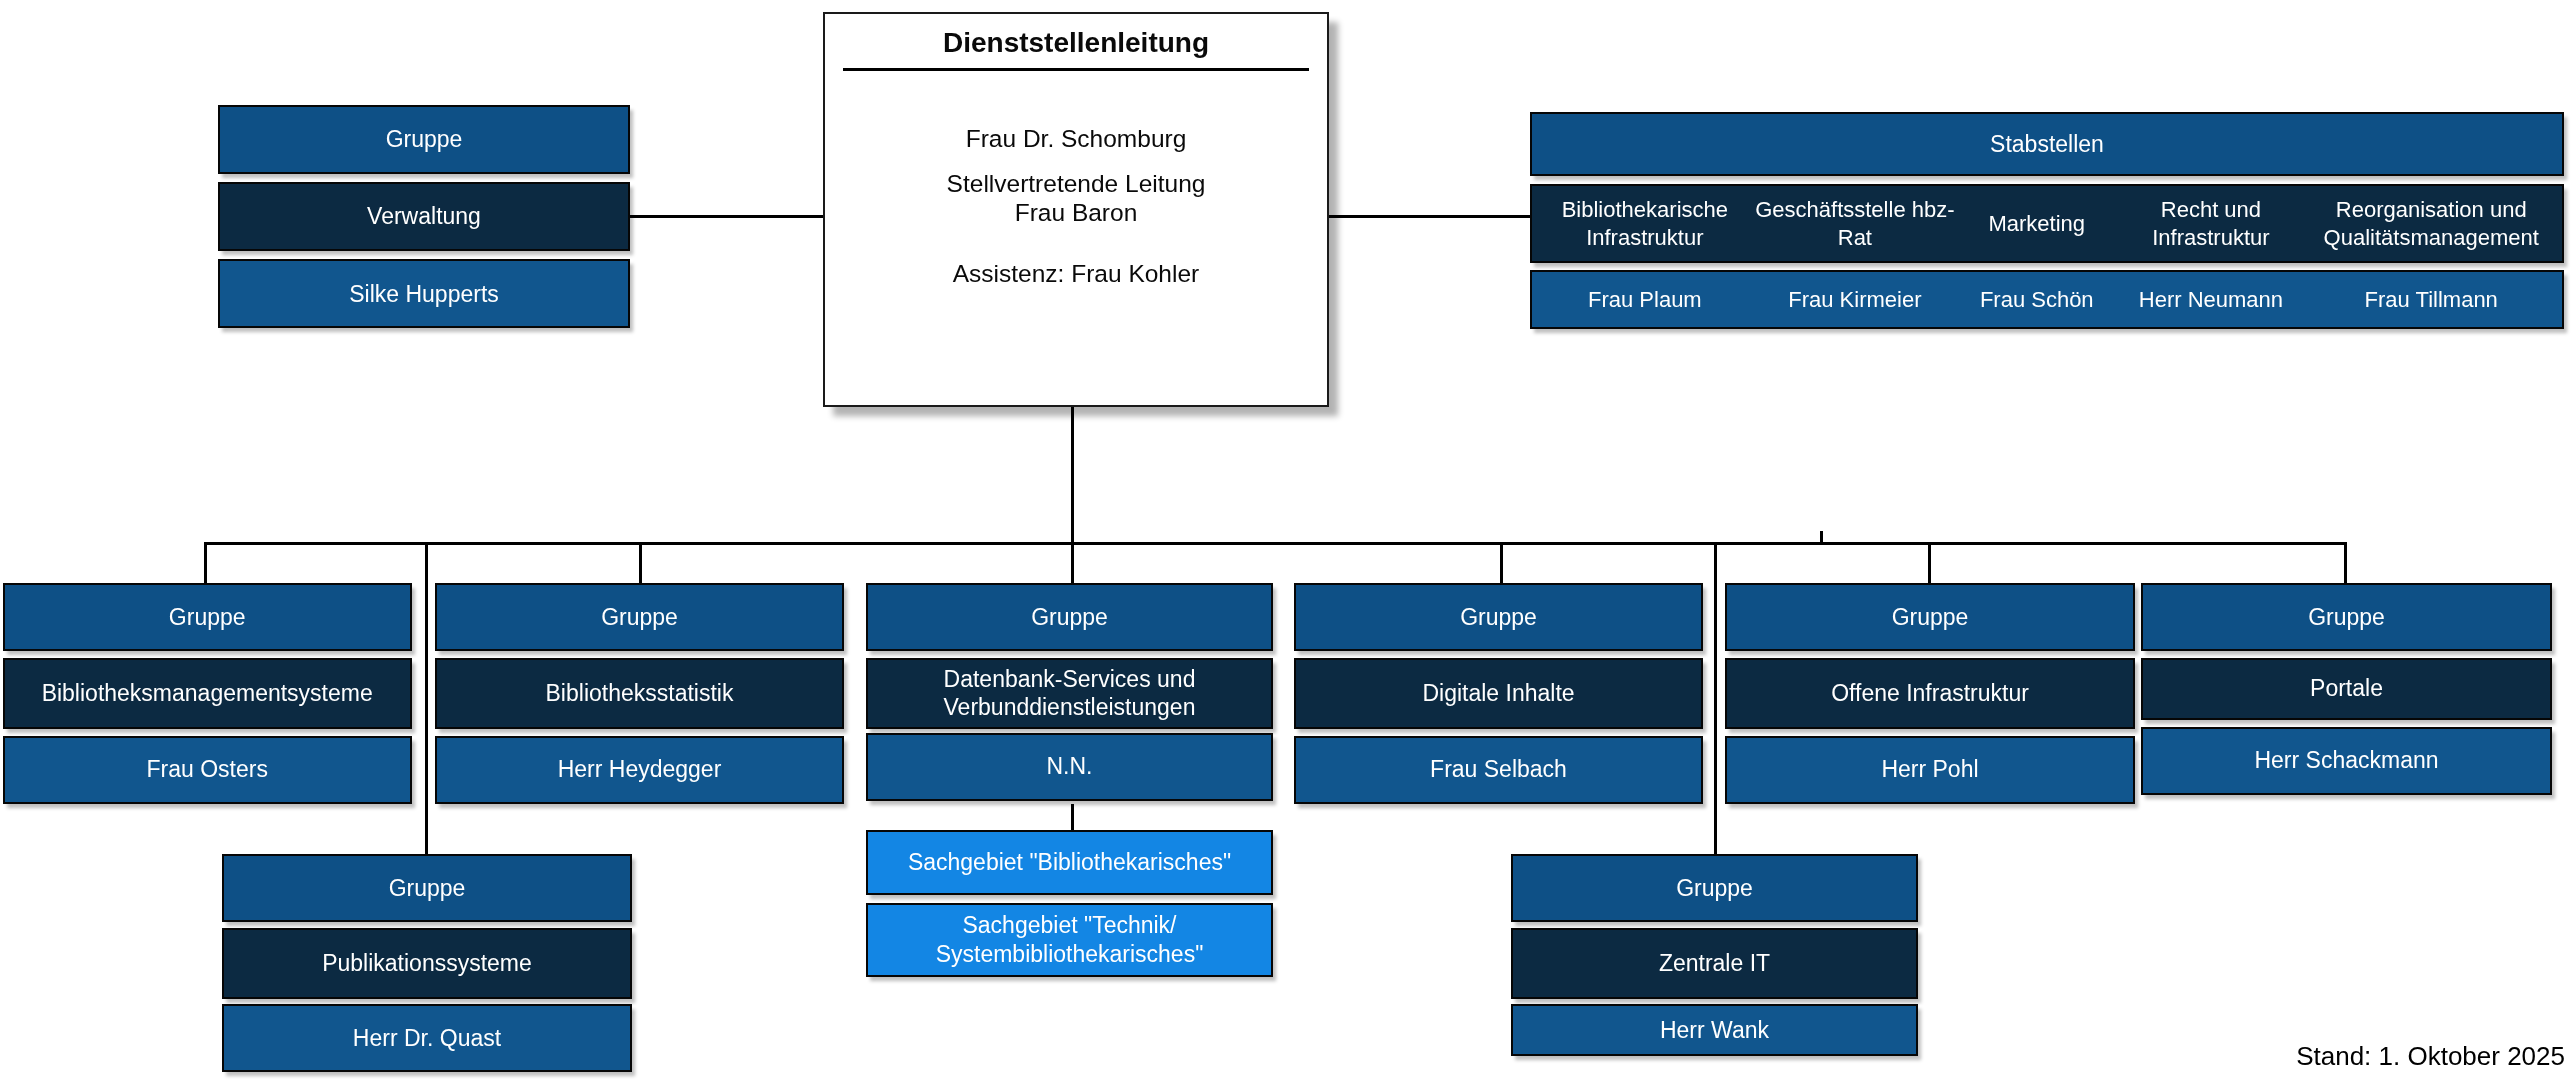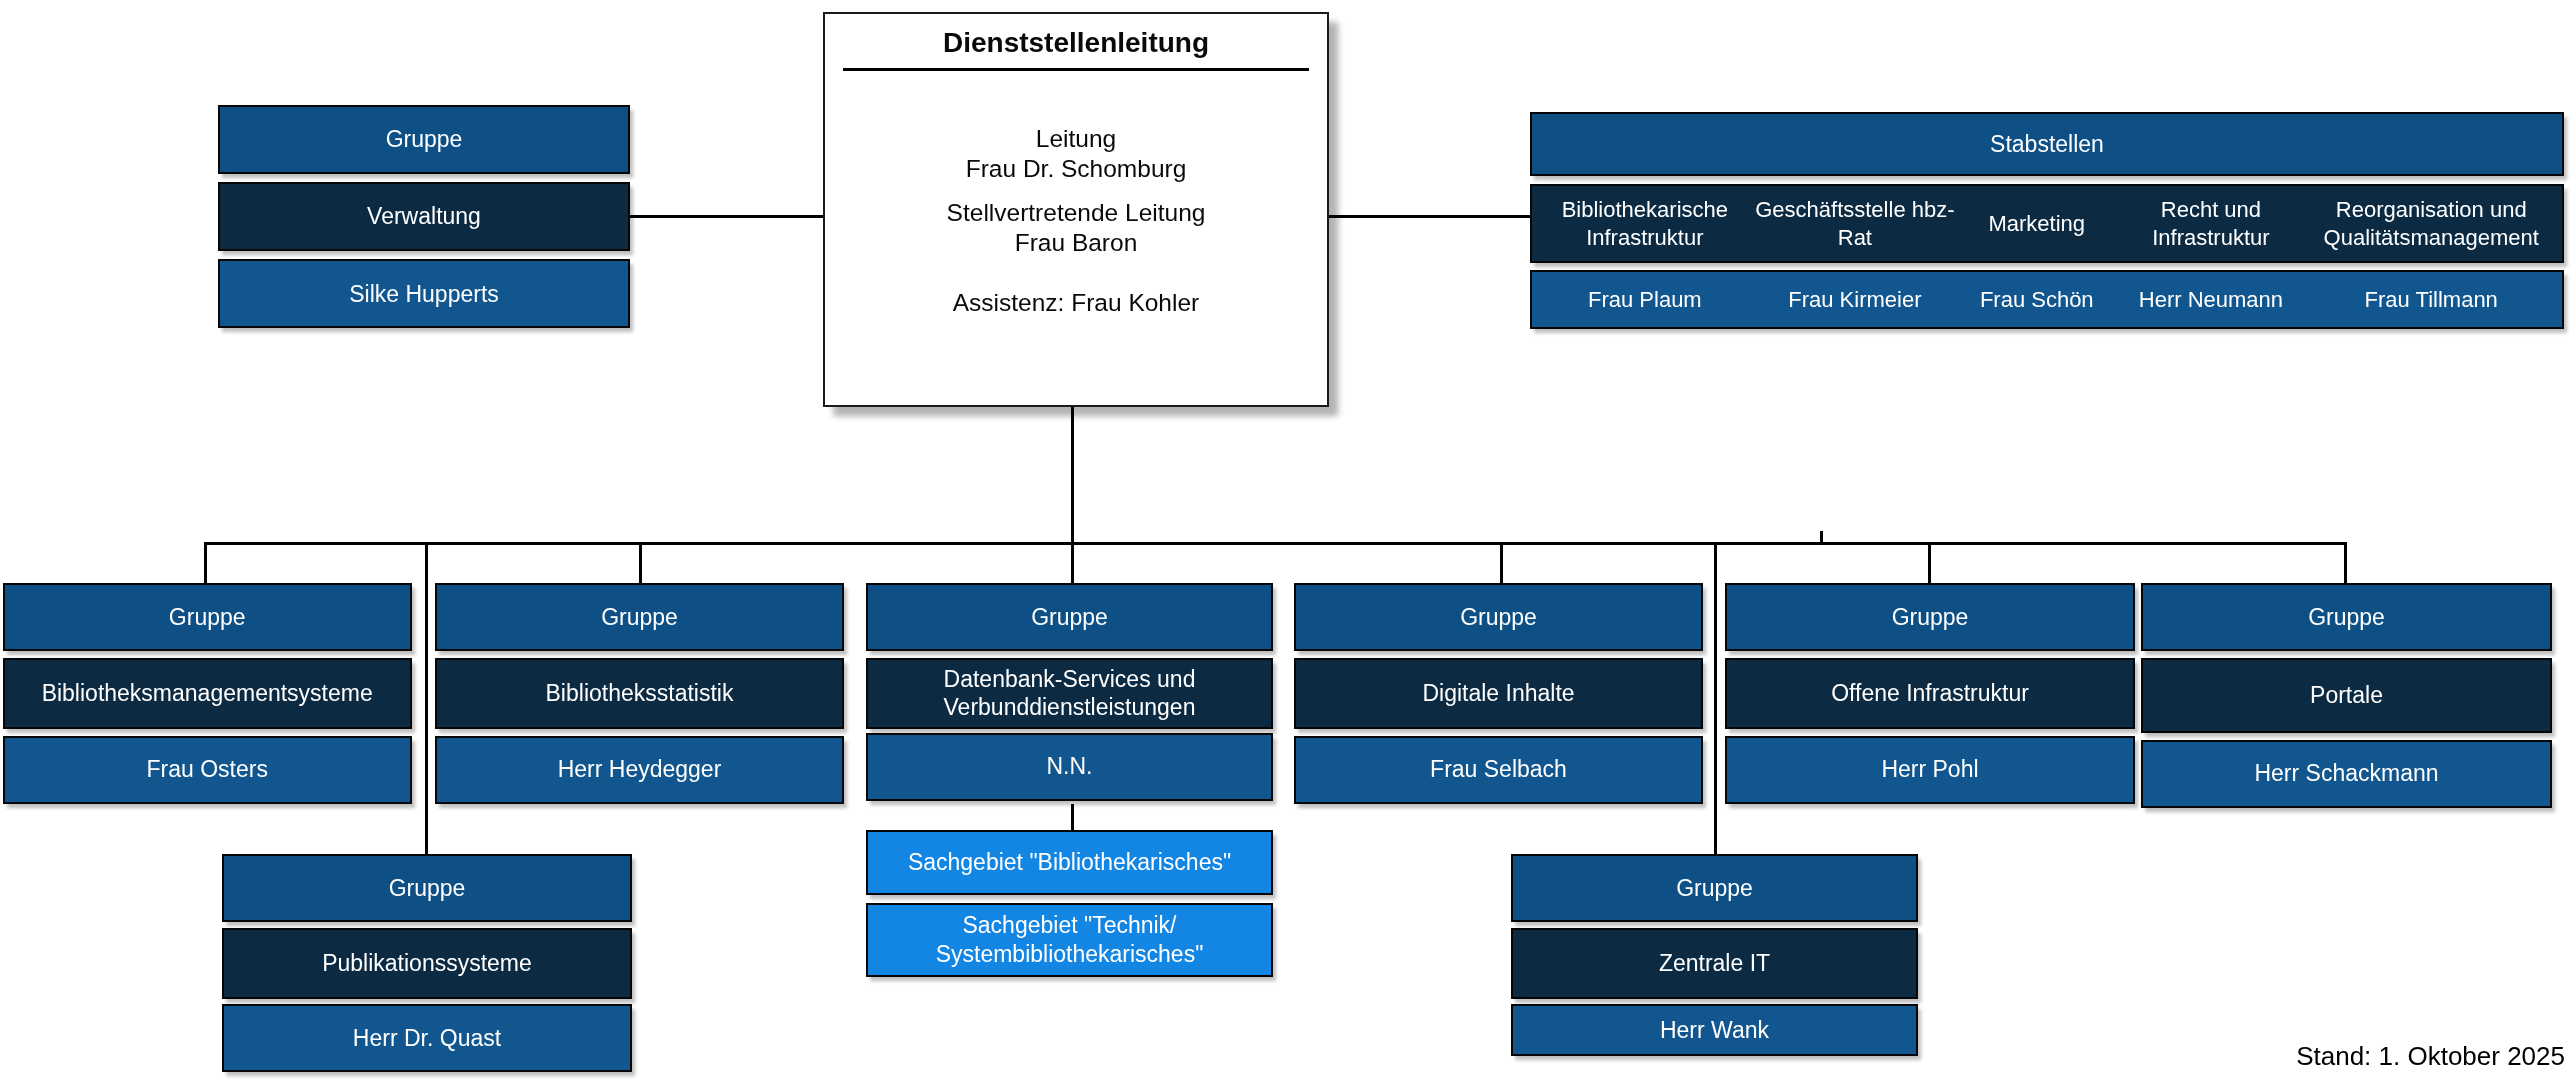--- a/index.html
+++ b/index.html
@@ -62,21 +62,20 @@
   <div class="line v" style="left:1714px; top:542px; height:313px;"></div>
   <div class="line v" style="left:1928px; top:542px; height:42px;"></div>
   <div class="line v" style="left:2344px; top:542px; height:42px;"></div>
   <div class="line v" style="left:1820px; top:531px; height:12.3px; width:2.7px;"></div>
   <div class="line v" style="left:1071px; top:804px; height:27px;"></div>
 
   <div class="leader" style="left:823px; top:12.3px; width:506px; height:395px;">
     <div class="leader-title">Dienststellenleitung</div>
     <div class="leader-rule"></div>
     <div class="leader-body">
-      <p>Leitung</p>
       <p>Frau Dr. Schomburg</p>
       <p class="gap">Stellvertretende Leitung</p>
       <p>Frau Baron</p>
       <p class="biggap">Assistenz: Frau Kohler</p>
     </div>
   </div>
 
   <div class="stack" style="left:218px; top:105px; width:412px;">
     <div class="box header" style="height:69px;">Gruppe</div>
     <div class="box dark" style="height:69px; margin-top:8.2px;">Verwaltung</div>
@@ -126,21 +125,21 @@
   </div>
 
   <div class="stack" style="left:1725px; top:583px; width:410px;">
     <div class="box header" style="height:68px;">Gruppe</div>
     <div class="box dark" style="height:71px; margin-top:6.8px;">Offene Infrastruktur</div>
     <div class="box person" style="height:68px; margin-top:6.8px;">Herr Pohl</div>
   </div>
 
   <div class="stack" style="left:2141px; top:583px; width:411px;">
     <div class="box header" style="height:68px;">Gruppe</div>
-    <div class="box dark" style="height:75px; margin-top:6.8px;">Portale</div>
+    <div class="box dark" style="height:62px; margin-top:6.8px;">Portale</div>
     <div class="box person" style="height:68px; margin-top:6.8px;">Herr Schackmann</div>
   </div>
 
   <div class="stack" style="left:866px; top:830px; width:407px;">
     <div class="box subunit" style="height:65px;">Sachgebiet "Bibliothekarisches"</div>
     <div class="box subunit" style="height:74px; margin-top:8.2px;">Sachgebiet "Technik/ Systembibliothekarisches"</div>
   </div>
 
   <div class="stack" style="left:222px; top:854px; width:410px;">
     <div class="box header" style="height:68px;">Gruppe</div>

